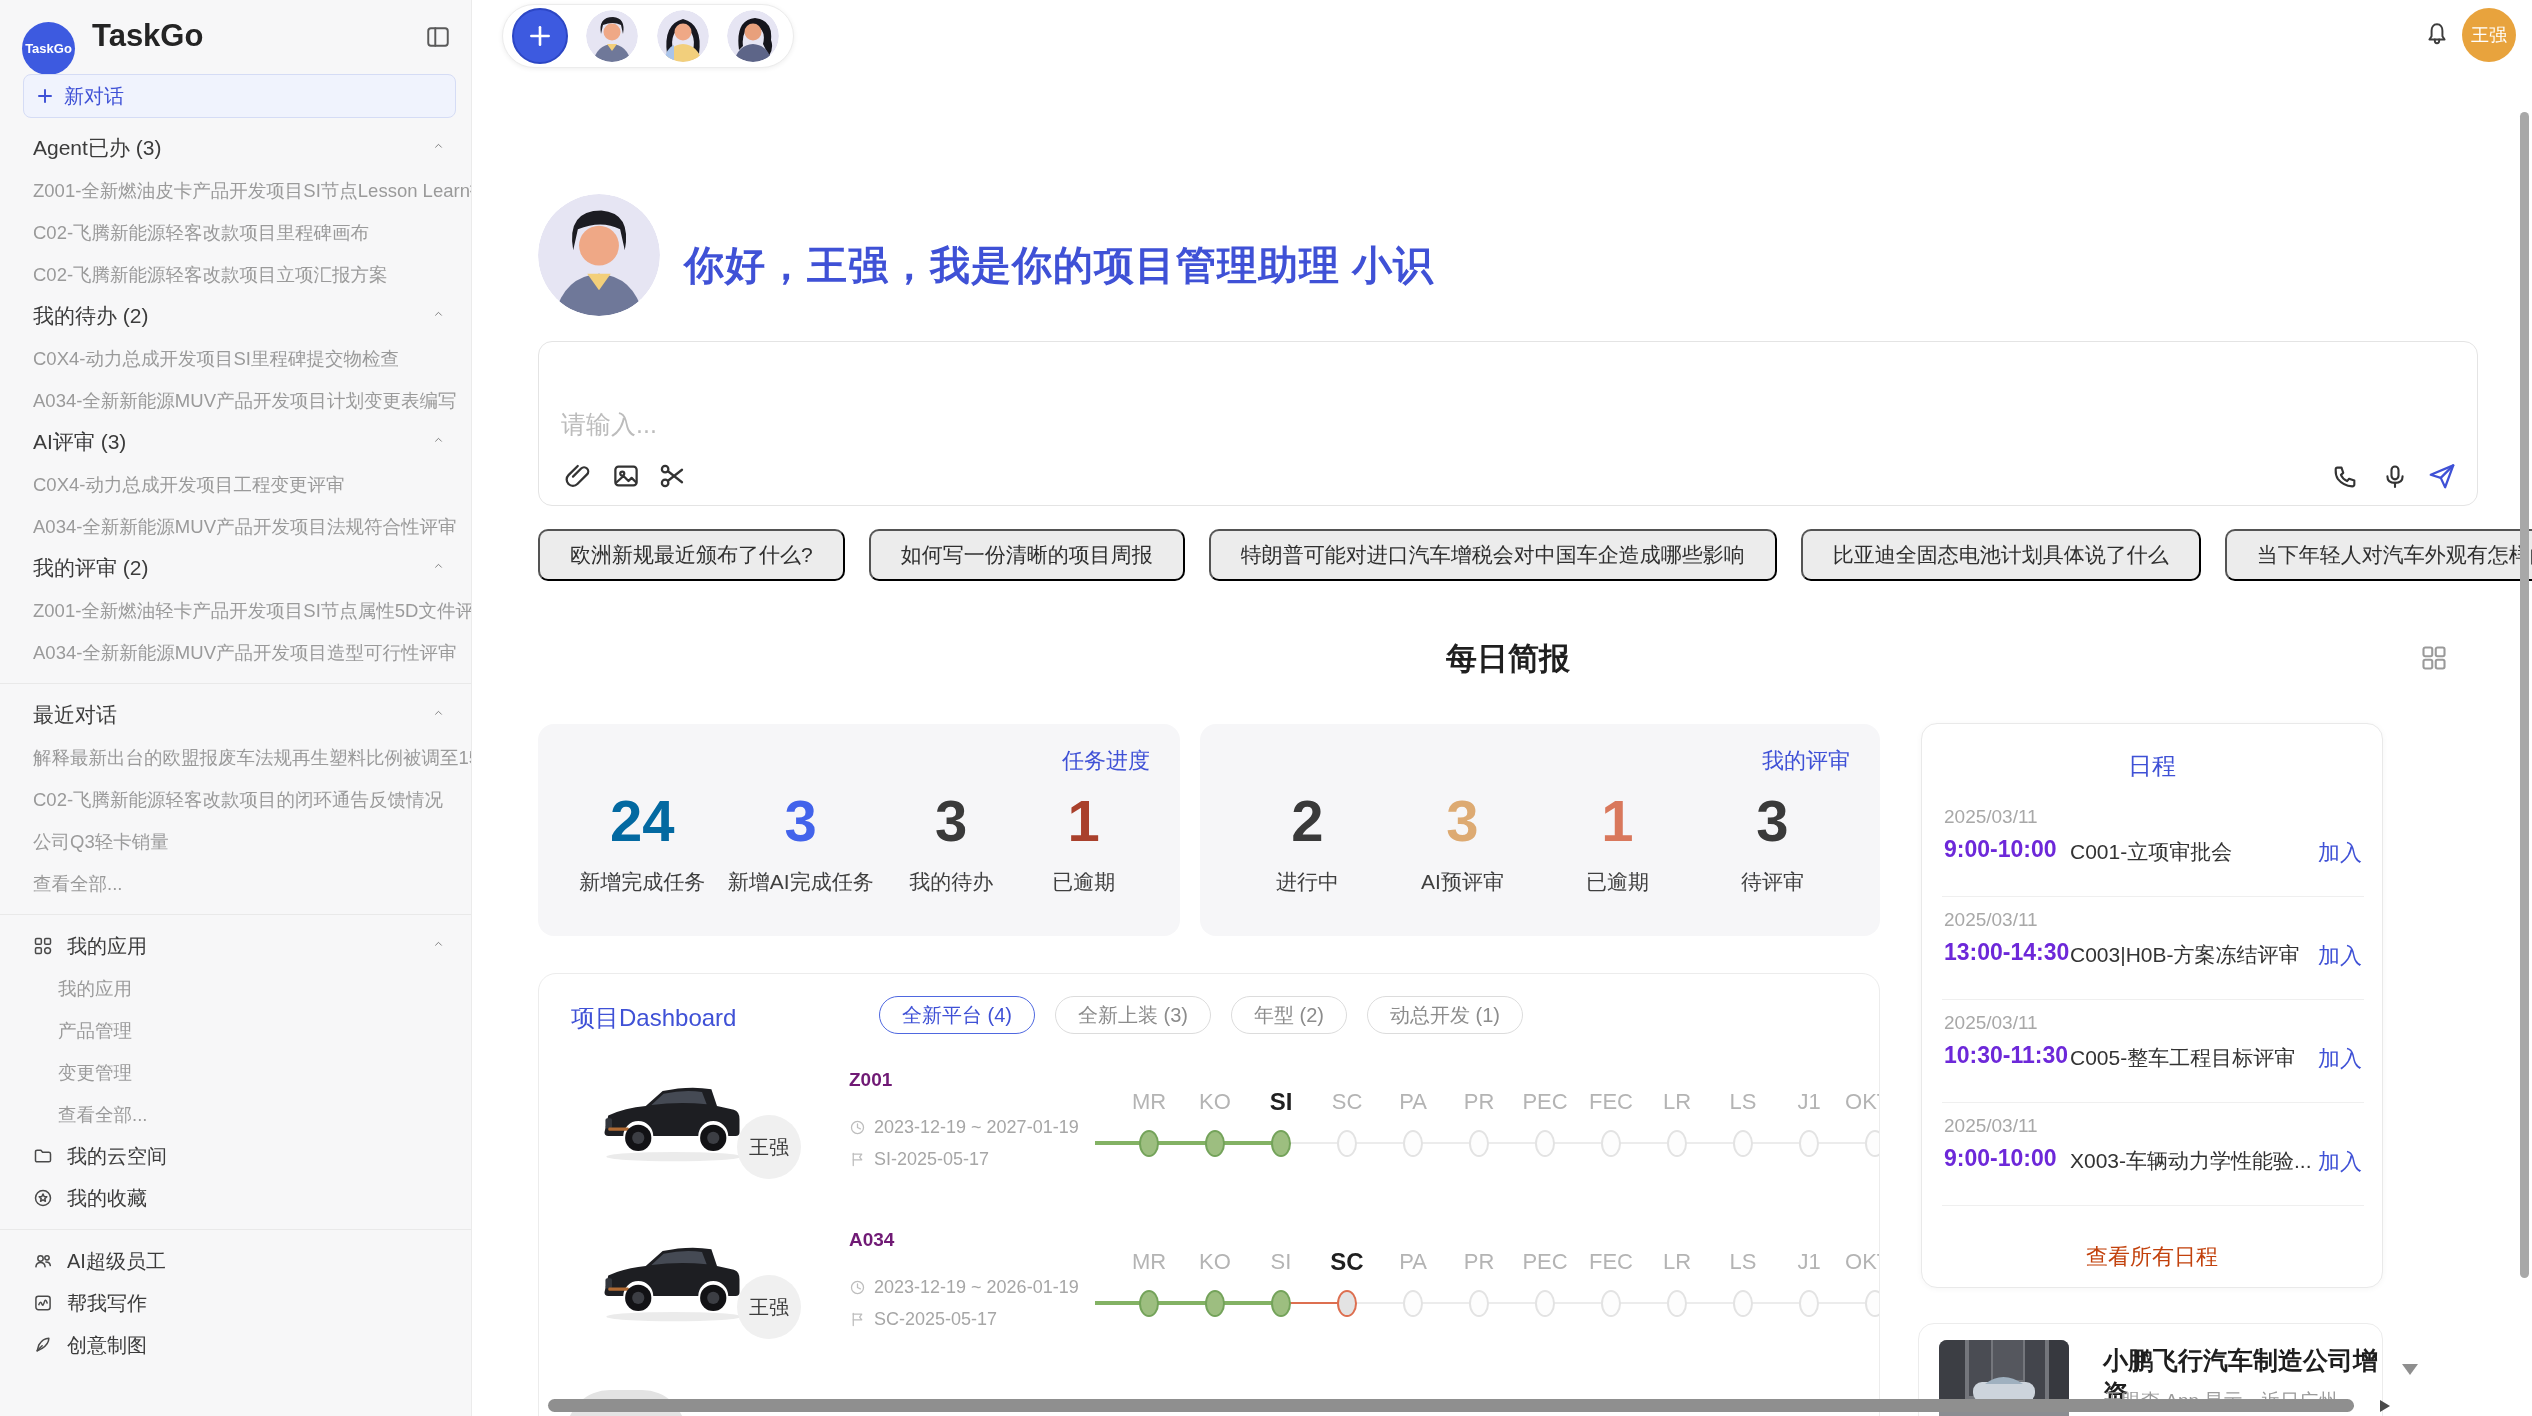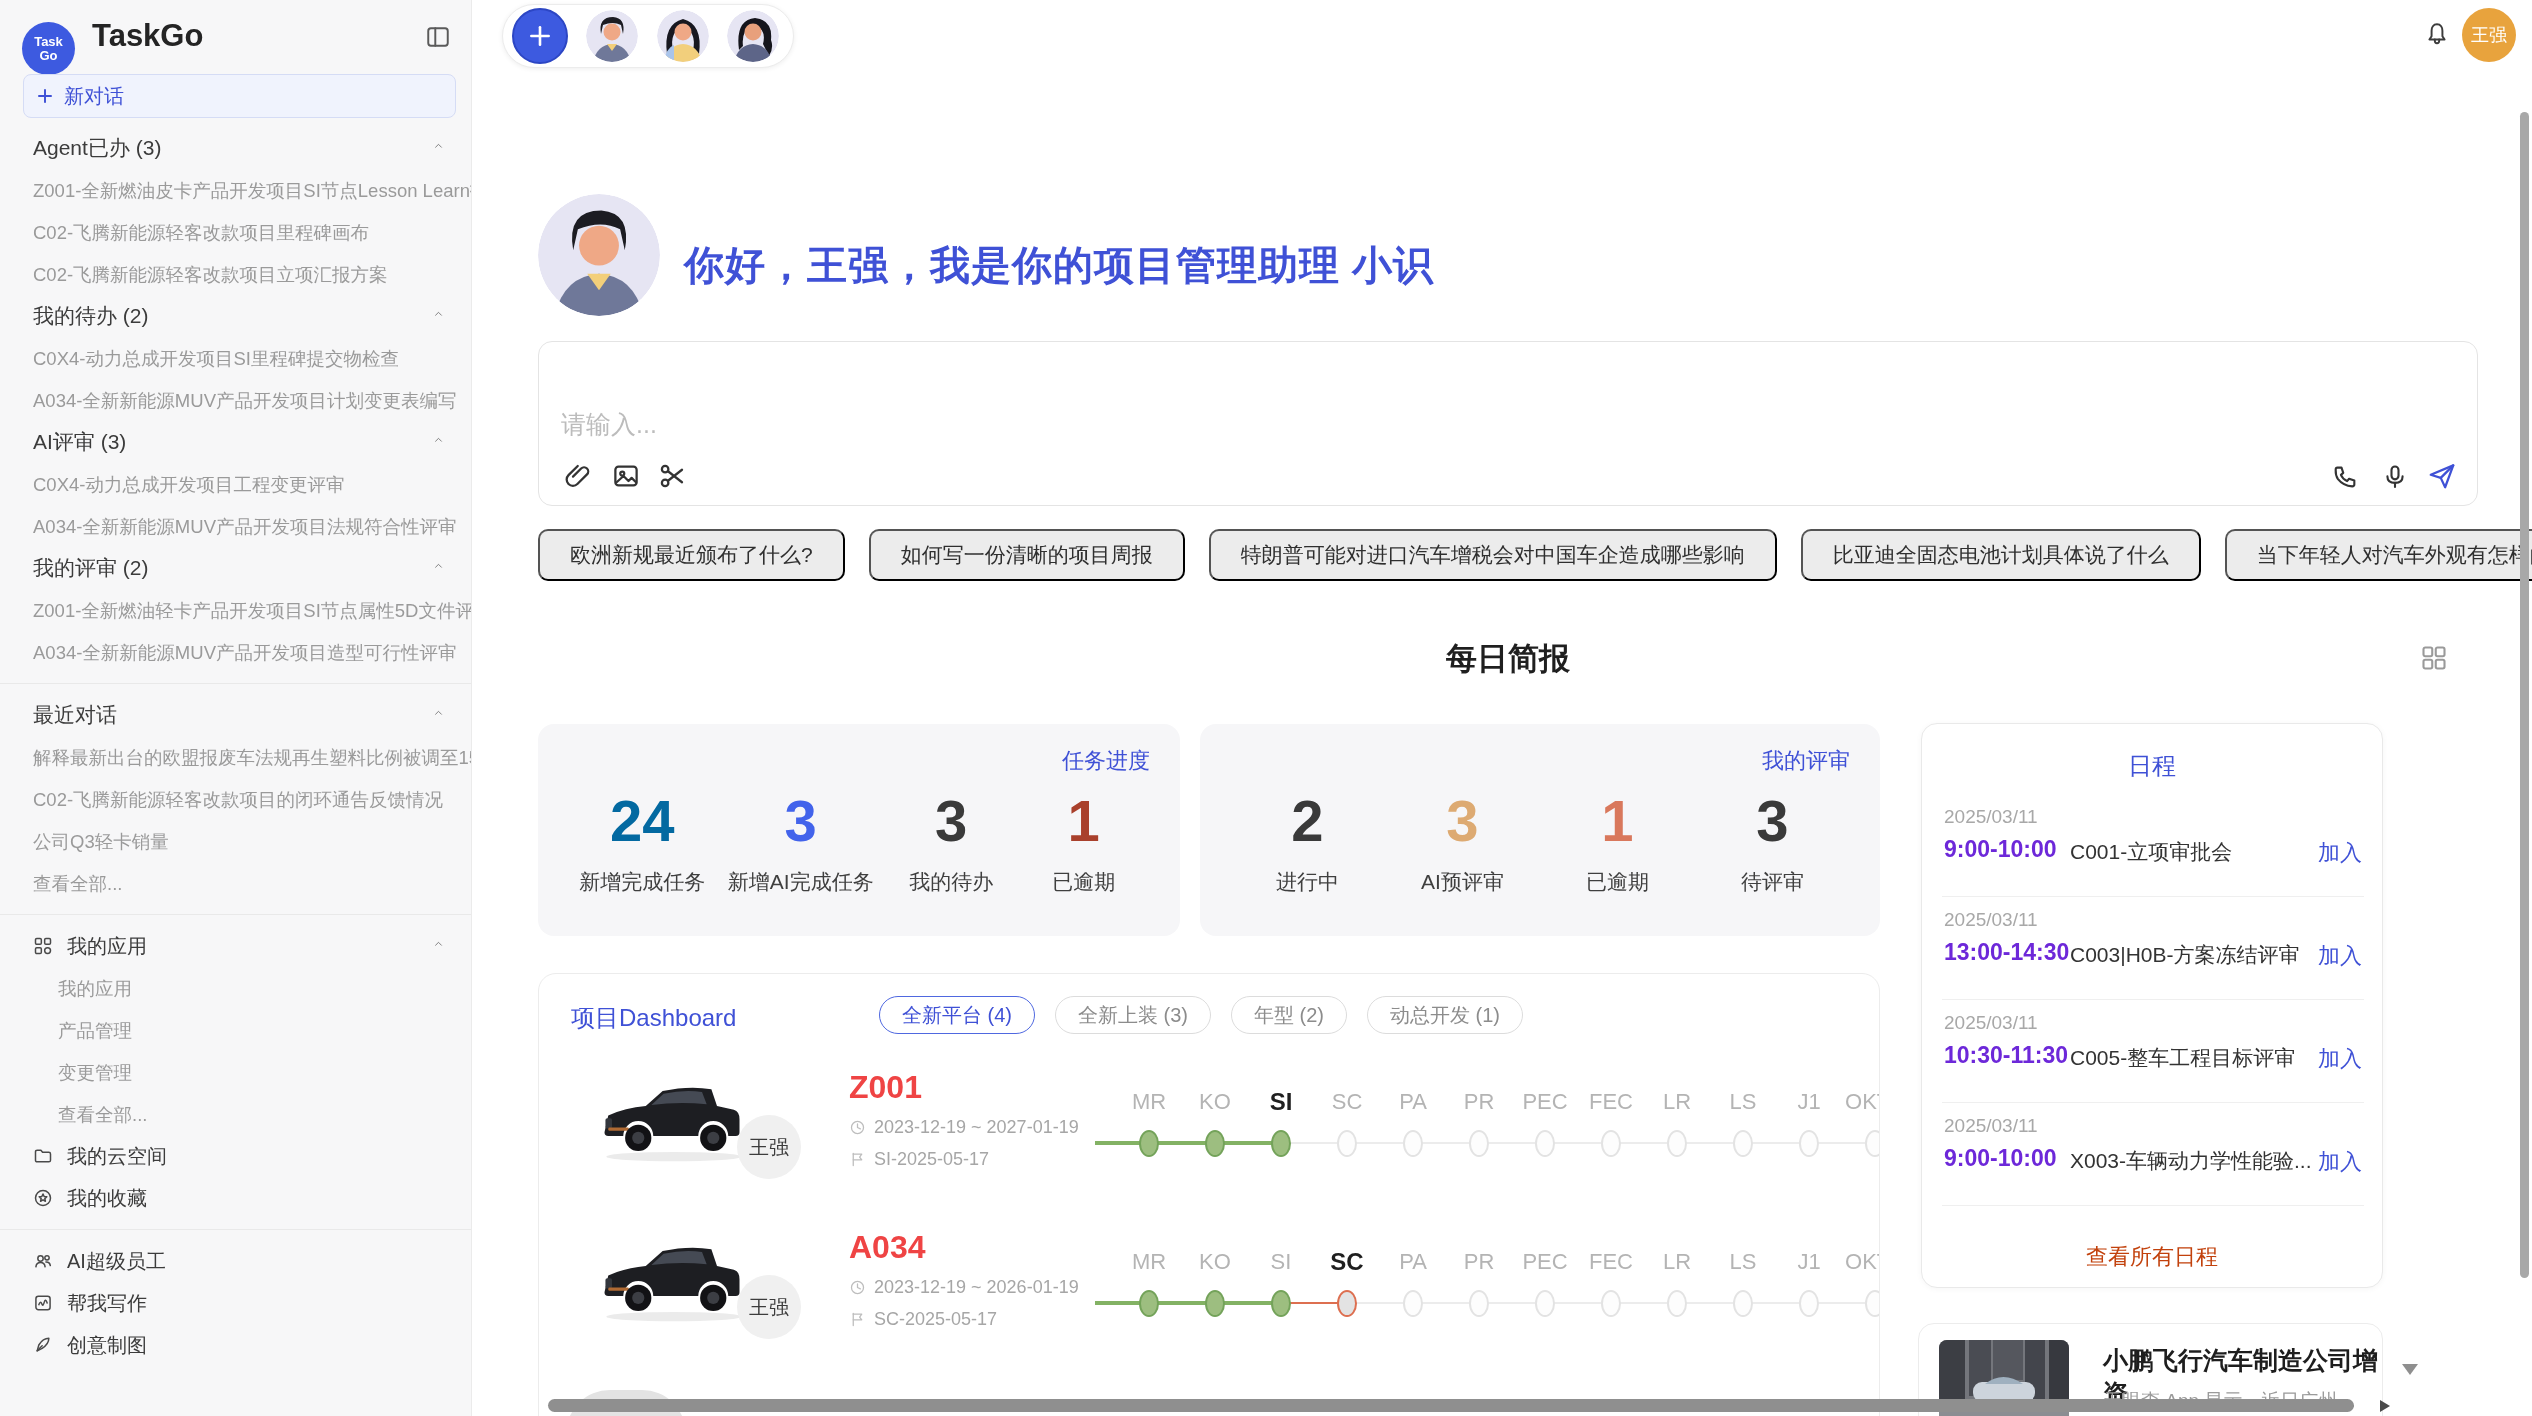--- a/index.html
+++ b/index.html
@@ -5,21 +5,21 @@
   * { margin:0; padding:0; box-sizing:border-box; }
   html,body { width:2532px; height:1416px; overflow:hidden; background:#fff;
     font-family:"Liberation Sans","DejaVu Sans",sans-serif; }
   .page { position:relative; width:2532px; height:1416px; overflow:hidden; background:#fff; }
 
   
   .sidebar { position:absolute; left:0; top:0; width:472px; height:1416px;
     background:#f7f7f8; border-right:1px solid #ebebeb; overflow:hidden; }
   .side-head { position:relative; height:76px; }
   .logo { position:absolute; left:22px; top:22px; width:53px; height:53px; border-radius:50%;
-    background:#3d5ae0; color:#fff; display:flex; flex-direction:column; align-items:center; justify-content:center;
+    background:#3d5ae0; color:#fff; display:flex; flex-direction:row; align-items:center; justify-content:center;
     font-size:13px; line-height:14px; font-weight:600; }
   .app-title { position:absolute; left:92px; top:18px; font-size:31px; font-weight:700; color:#242424; }
   .collapse-ic { position:absolute; right:20px; top:24px; width:26px; height:26px; color:#5a5a5a; cursor:pointer; }
   .new-chat { position:absolute; left:23px; top:74px; width:433px; height:44px; border-radius:8px;
     background:#f0f3fd; border:1px solid #d5dcf5; color:#3f51d6; font-size:20px;
     display:flex; align-items:center; padding-left:12px; gap:10px; cursor:pointer; }
   .side-scroll { position:absolute; left:0; top:127px; width:472px; }
   .srow { height:42px; display:flex; align-items:center; padding:0 24px 0 33px; white-space:nowrap; overflow:hidden; position:relative; }
   .srow.hdr { font-size:21px; color:#3c3c3c; }
   .srow.item { font-size:18.5px; color:#9a9a9a; }
@@ -76,21 +76,21 @@
   .sched-all { position:absolute; left:0; top:518px; width:100%; text-align:center; font-size:22px; color:#c2410c; cursor:pointer; }
 
   
   .dash { position:absolute; left:538px; top:973px; width:1342px; height:470px; background:#fff;
     border:1px solid #ececec; border-radius:18px; overflow:hidden; }
   .dash-title { position:absolute; left:32px; top:28px; font-size:24px; color:#3f51d6; }
   .dash-filters { position:absolute; left:340px; top:22px; display:flex; gap:20px; }
   .fchip { height:38px; border-radius:19px; font-size:20px; padding:0 22px; display:flex; align-items:center;
     border:1px solid #dcdcdc; color:#8c8c8c; background:#fff; white-space:nowrap; cursor:pointer; }
   .fchip.active { border:1px solid #4f68e0; color:#3f51d6; }
-  .proj-code { position:absolute; font-size:32px; font-weight:700; color:#ef4444; }
+  .proj-code { position:absolute; font-size:19px; font-weight:700; color:#701a75; }
   .proj-meta { position:absolute; display:flex; align-items:center; gap:8px; font-size:18px; color:#a6a6a6; }
   .proj-meta .mic2 { width:17px; height:17px; color:#bdbdbd; }
   .owner { position:absolute; width:64px; height:64px; border-radius:50%; background:#f0f0f0;
     display:flex; align-items:center; justify-content:center; font-size:20px; color:#3c3c3c; }
   .ms-label { position:absolute; width:80px; text-align:center; font-size:22px; color:#b4b4b4; height:30px; line-height:30px; }
   .ms-label.cur { font-size:24px; font-weight:700; color:#1f1f1f; }
   .ms-seg { position:absolute; }
   .ms-dot { position:absolute; width:20px; height:27px; border-radius:50%; }
   .ms-dot.done { background:#9dbe80; border:2.5px solid #74a35a; }
   .ms-dot.todo { background:#fdfdfd; border:2px solid #e3e3e3; }

